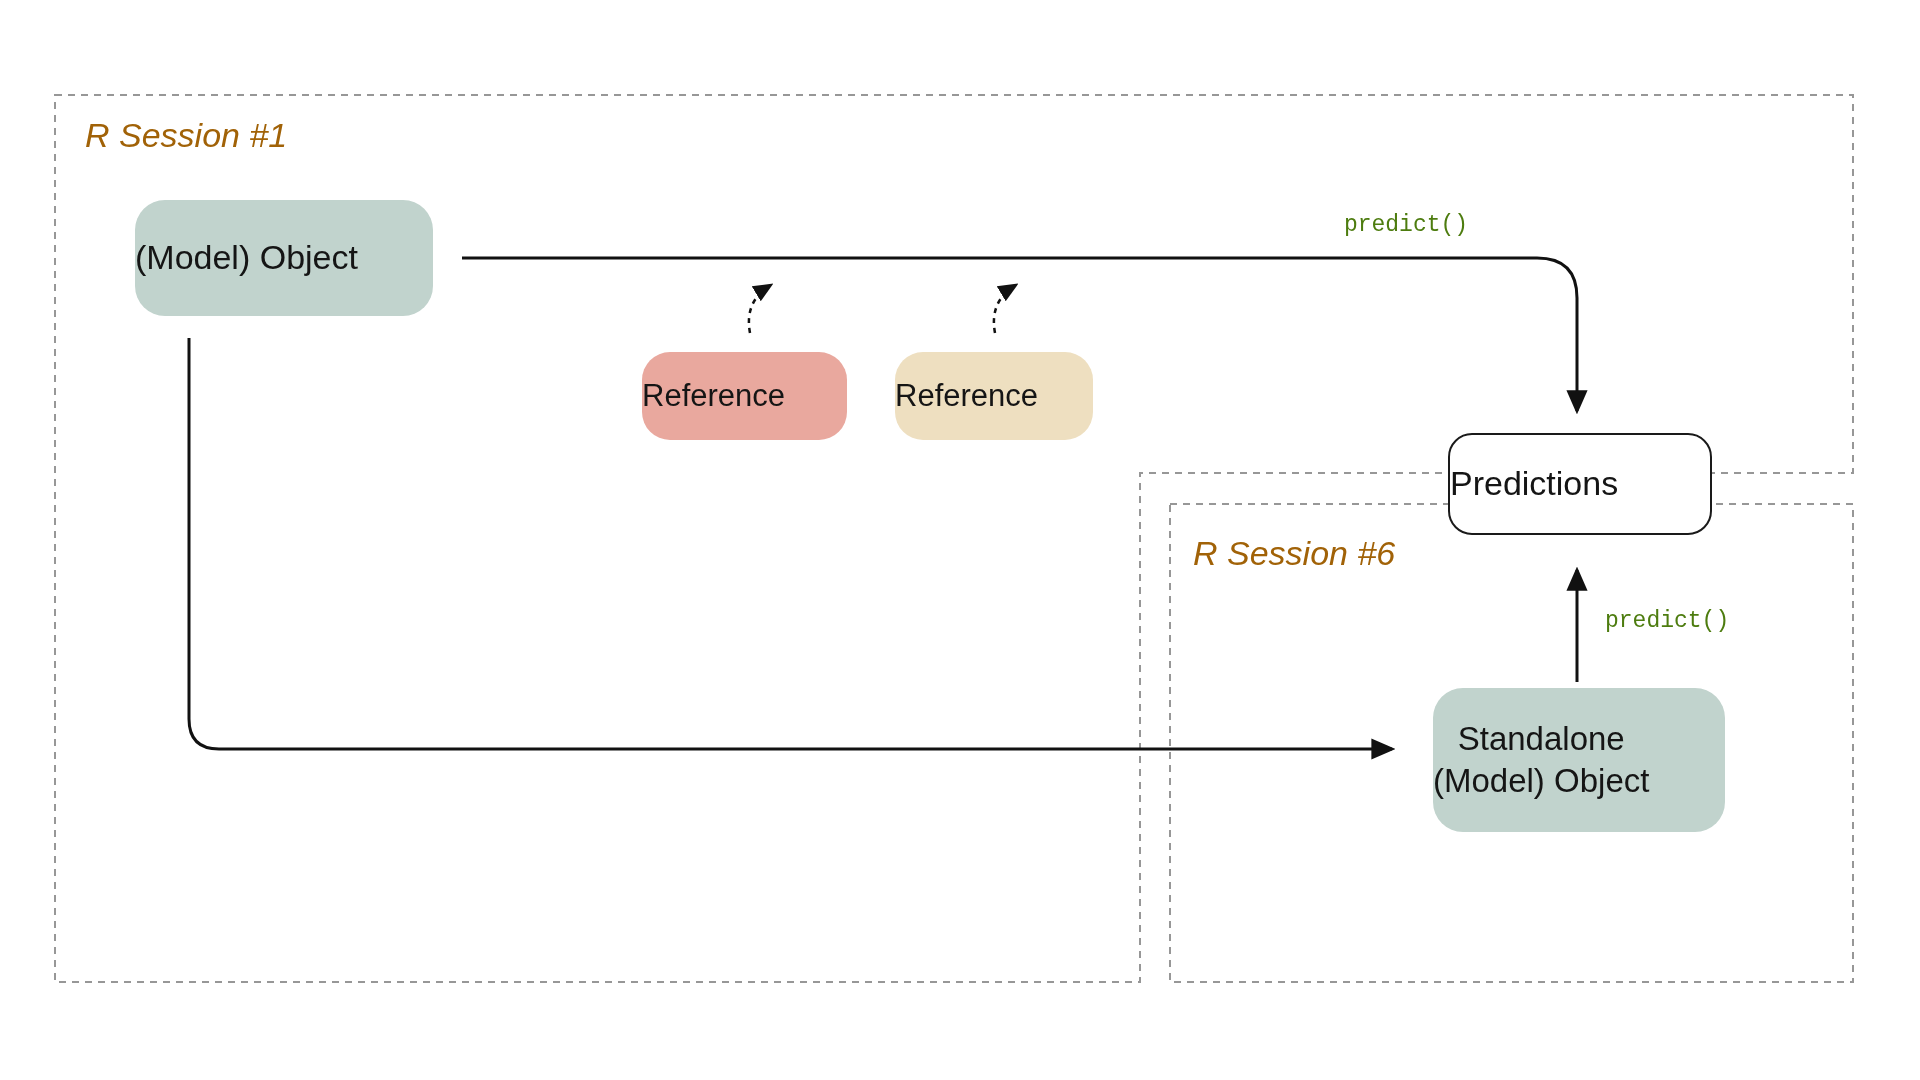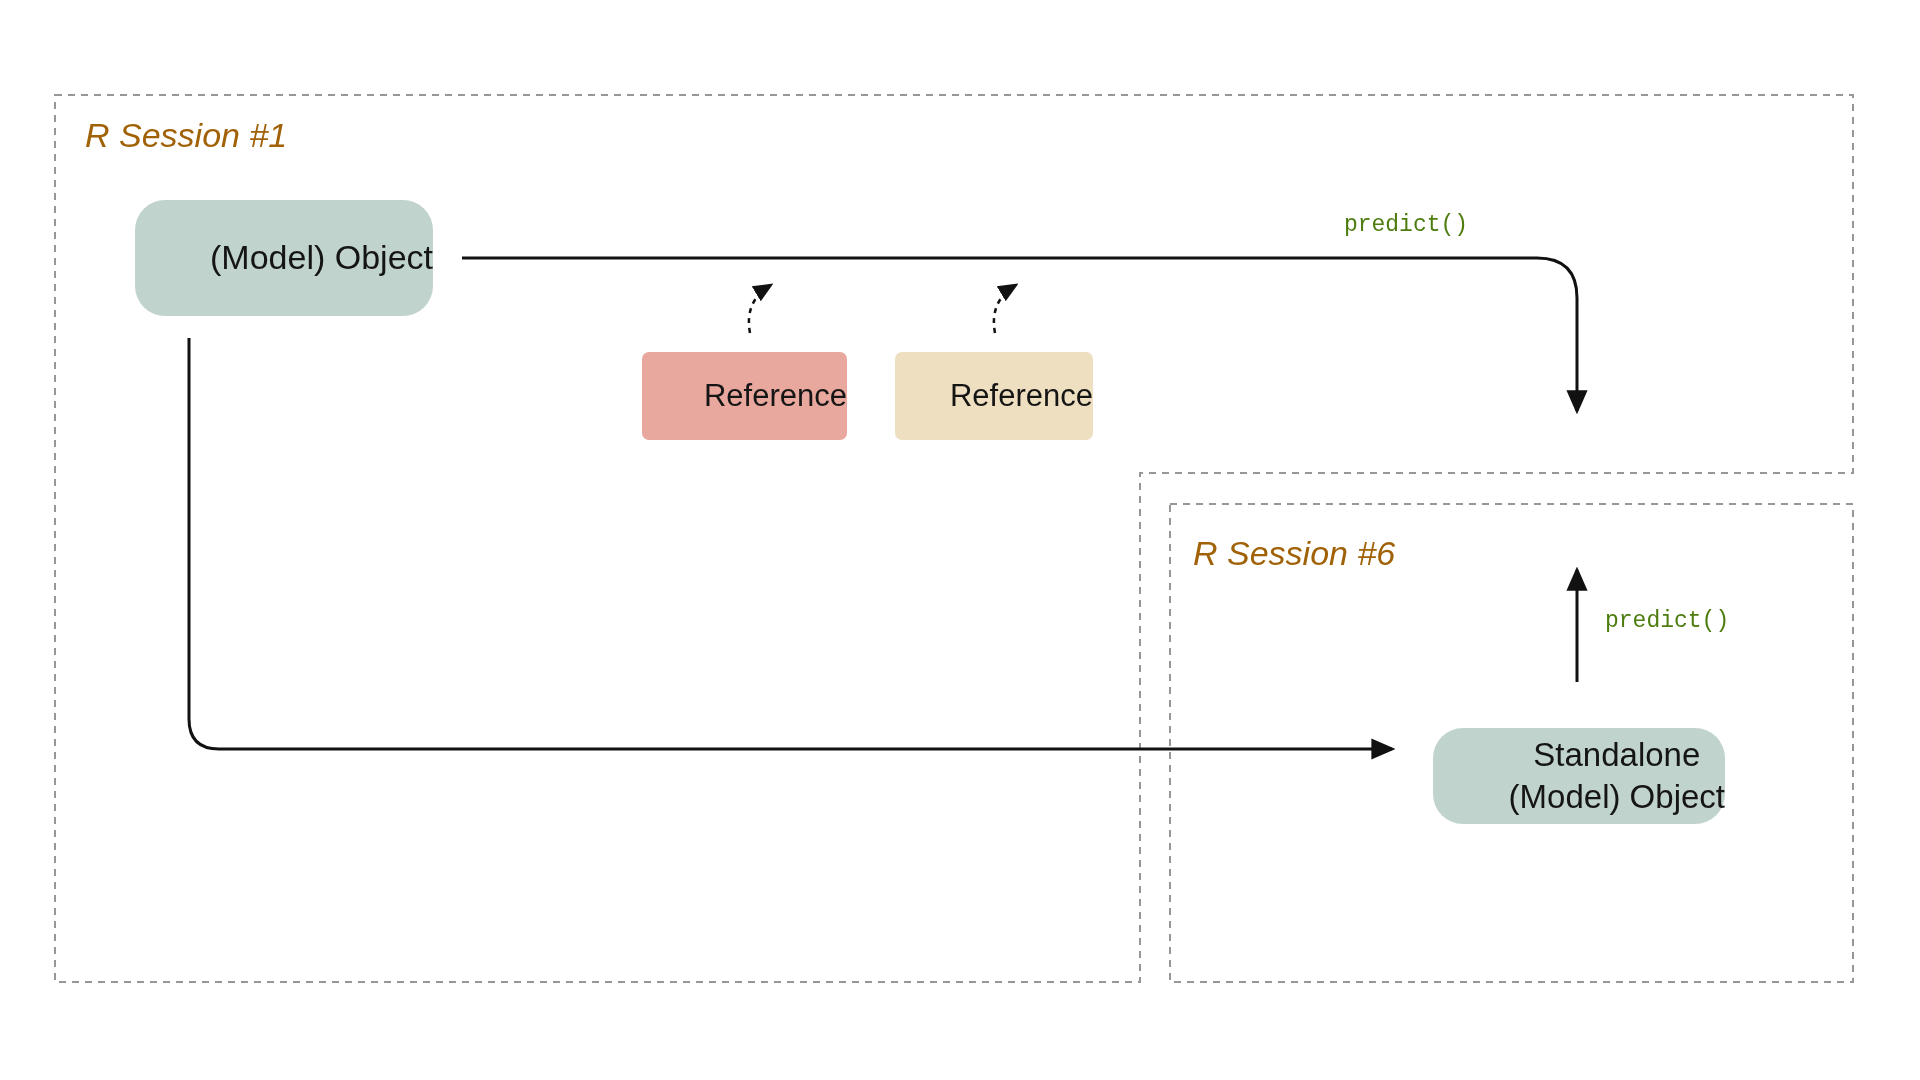--- a/index.html
+++ b/index.html
@@ -15,38 +15,38 @@
   .session-label{
     position:absolute;
     font-style:italic;
     font-size:34px;
     color:#a16207;
     z-index:2;
     white-space:nowrap;
   }
   .node{
     position:absolute;
-    display:flex;align-items:center;justify-content:flex-end;
+    display:flex;align-items:center;justify-content:flex-start;
     text-align:center;
     font-size:33px;
     color:#151515;
     z-index:3;
     line-height:1.28;
   }
   .rounded-lg{border-radius:30px;}
-  .rounded-md{border-radius:7px;}
+  .rounded-md{border-radius:28px;}
   #node-model-object{left:135px;top:200px;width:298px;height:116px;font-size:34px;}
   #node-reference-a{left:642px;top:352px;width:205px;height:88px;font-size:31px;}
   #node-reference-b{left:895px;top:352px;width:198px;height:88px;font-size:31px;}
   #node-predictions{
     left:1448px;top:433px;width:264px;height:102px;
     background:#ffffff;border:2px solid #1a1a1a;border-radius:24px;
     font-size:34px;box-sizing:border-box;
   }
-  #node-standalone{left:1433px;top:688px;width:292px;height:96px;margin-top:40px;}
+  #node-standalone{left:1433px;top:688px;width:292px;height:144px;}
   .edge-label{
     position:absolute;
     font-family:"Liberation Mono", monospace;
     font-weight:normal;
     font-size:23px;
     color:#4d7c0f;
     z-index:4;
     white-space:nowrap;
   }
   #edge-label-top{left:1290px;top:212px;width:232px;text-align:center;}
@@ -85,20 +85,23 @@
   </div>
 
   <div id="node-reference-a" class="node rounded-md" style="background-color: rgb(233, 168, 158);">
     <span>Reference</span>
   </div>
 
   <div id="node-reference-b" class="node rounded-md" style="background-color: rgb(238, 223, 192);">
     <span>Reference</span>
   </div>
 
+  <div id="node-predictions" class="node">
+    <span>Predictions</span>
+  </div>
 
   <div id="node-standalone" class="node rounded-lg" style="background-color: rgb(193, 211, 205);">
     <span>
       <span>Standalone</span><br>
       <span>(Model) Object</span>
     </span>
   </div>
 
   <div id="edge-label-top" class="edge-label">predict()</div>
   <div id="edge-label-bottom" class="edge-label">predict()</div>

